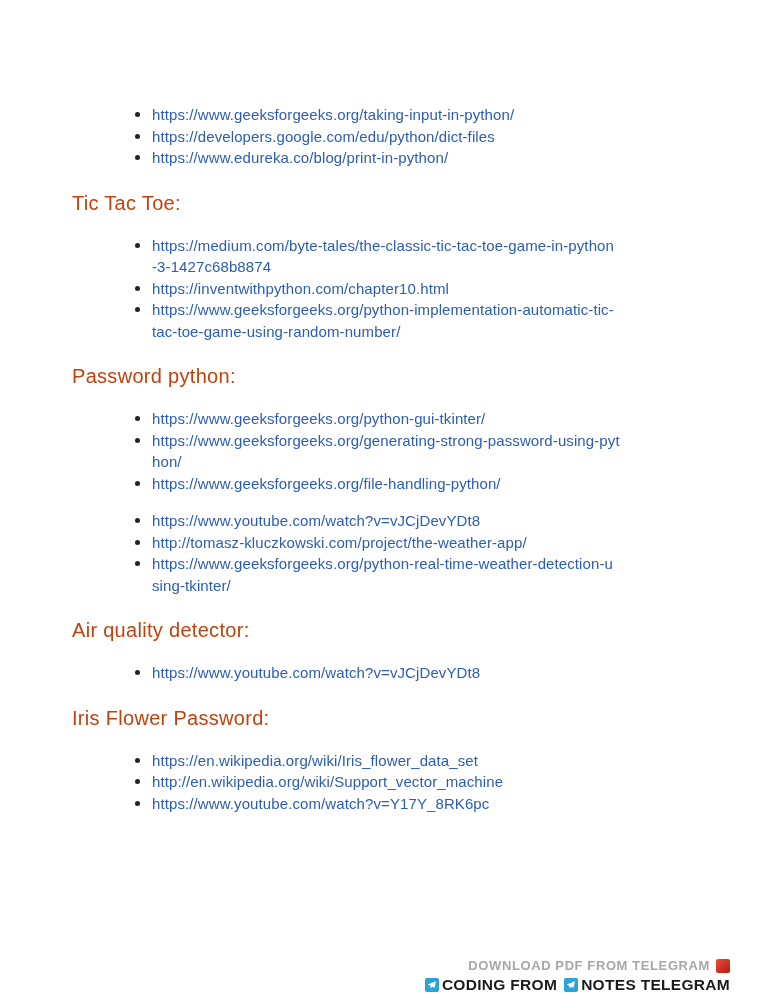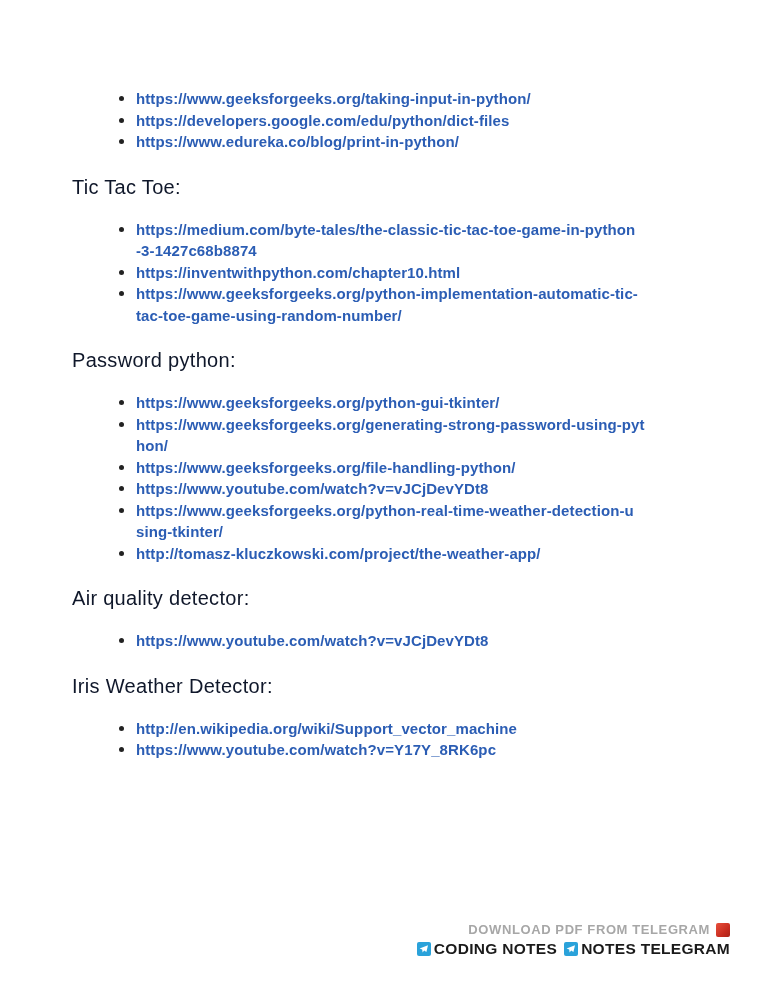--- a/index.html
+++ b/index.html
@@ -10,31 +10,30 @@
     position: relative;
     overflow: hidden;
     font-family: "Liberation Sans", sans-serif;
   }
   .content {
     padding: 88px 40px 0 72px;
   }
   h2.section-heading {
     font-size: 20px;
     font-weight: 500;
-    color: #0f172a;
+    color: #c2410c;
     letter-spacing: 0.3px;
     line-height: 28px;
     margin: 20px 0 18px 0;
   }
   ul.link-list {
-    margin: 0;
+    margin: 16px;
     padding: 0 0 0 64px;
     list-style: none;
     width: 560px;
-    font-weight: bold;
   }
   ul.link-list li {
     position: relative;
     font-size: 15px;
     line-height: 21.5px;
   }
   ul.link-list li::before {
     content: "";
     position: absolute;
     left: -17px;
@@ -47,21 +46,21 @@
   a.url-link {
     color: #2b5db4;
     text-decoration: none;
     white-space: pre-wrap;
     word-break: break-word;
     letter-spacing: 0.1px;
     cursor: pointer;
   }
   .footer {
     position: absolute;
-    top: 921px;
+    top: 957px;
     right: 38px;
     text-align: left;
   }
   .footer-line1 {
     font-size: 13px;
     font-weight: bold;
     color: #a7a7a7;
     letter-spacing: 0.6px;
     line-height: 17px;
     display: flex;
@@ -122,50 +121,51 @@
   <h2 class="section-heading">Password python:</h2>
   <ul class="link-list">
     <li><a class="url-link">https://www.geeksforgeeks.org/python-gui-tkinter/</a></li>
     <li><a class="url-link">https://www.geeksforgeeks.org/generating-strong-password-using-pyt
 hon/</a></li>
     <li><a class="url-link">https://www.geeksforgeeks.org/file-handling-python/</a></li>
   </ul>
 
   <ul class="link-list">
     <li><a class="url-link">https://www.youtube.com/watch?v=vJCjDevYDt8</a></li>
+    <li><a class="url-link">http://tomasz-kluczkowski.com/project/the-weather-app/</a></li>
     <li><a class="url-link">https://www.geeksforgeeks.org/python-real-time-weather-detection-u
 sing-tkinter/</a></li>
-    <li><a class="url-link">http://tomasz-kluczkowski.com/project/the-weather-app/</a></li>
   </ul>
 
   <h2 class="section-heading">Air quality detector:</h2>
   <ul class="link-list">
     <li><a class="url-link">https://www.youtube.com/watch?v=vJCjDevYDt8</a></li>
   </ul>
 
-  <h2 class="section-heading">Iris Weather Detector:</h2>
+  <h2 class="section-heading">Iris Flower Password:</h2>
   <ul class="link-list">
+    <li><a class="url-link">https://en.wikipedia.org/wiki/Iris_flower_data_set</a></li>
     <li><a class="url-link">http://en.wikipedia.org/wiki/Support_vector_machine</a></li>
     <li><a class="url-link">https://www.youtube.com/watch?v=Y17Y_8RK6pc</a></li>
   </ul>
 
 </div>
 
 <div class="footer">
   <div class="footer-line1">
     <span>DOWNLOAD PDF FROM TELEGRAM</span>
     <span class="pdf-red-icon"></span>
   </div>
   <div class="footer-line2">
     <span class="channel">
       <svg class="tg-icon" viewBox="0 0 14 14">
         <rect x="0" y="0" width="14" height="14" rx="2" fill="#2aa2da"></rect>
         <path d="M11 3.2 L2.6 6.6 L5.2 7.6 L5.6 10.4 L7.2 8.4 L9.4 10 Z" fill="#ffffff"></path>
       </svg>
-      <span>CODING NOTES</span>
+      <span>CODING FROM</span>
     </span>
     <span class="channel">
       <svg class="tg-icon" viewBox="0 0 14 14">
         <rect x="0" y="0" width="14" height="14" rx="2" fill="#2aa2da"></rect>
         <path d="M11 3.2 L2.6 6.6 L5.2 7.6 L5.6 10.4 L7.2 8.4 L9.4 10 Z" fill="#ffffff"></path>
       </svg>
       <span>NOTES TELEGRAM</span>
     </span>
   </div>
 </div>

